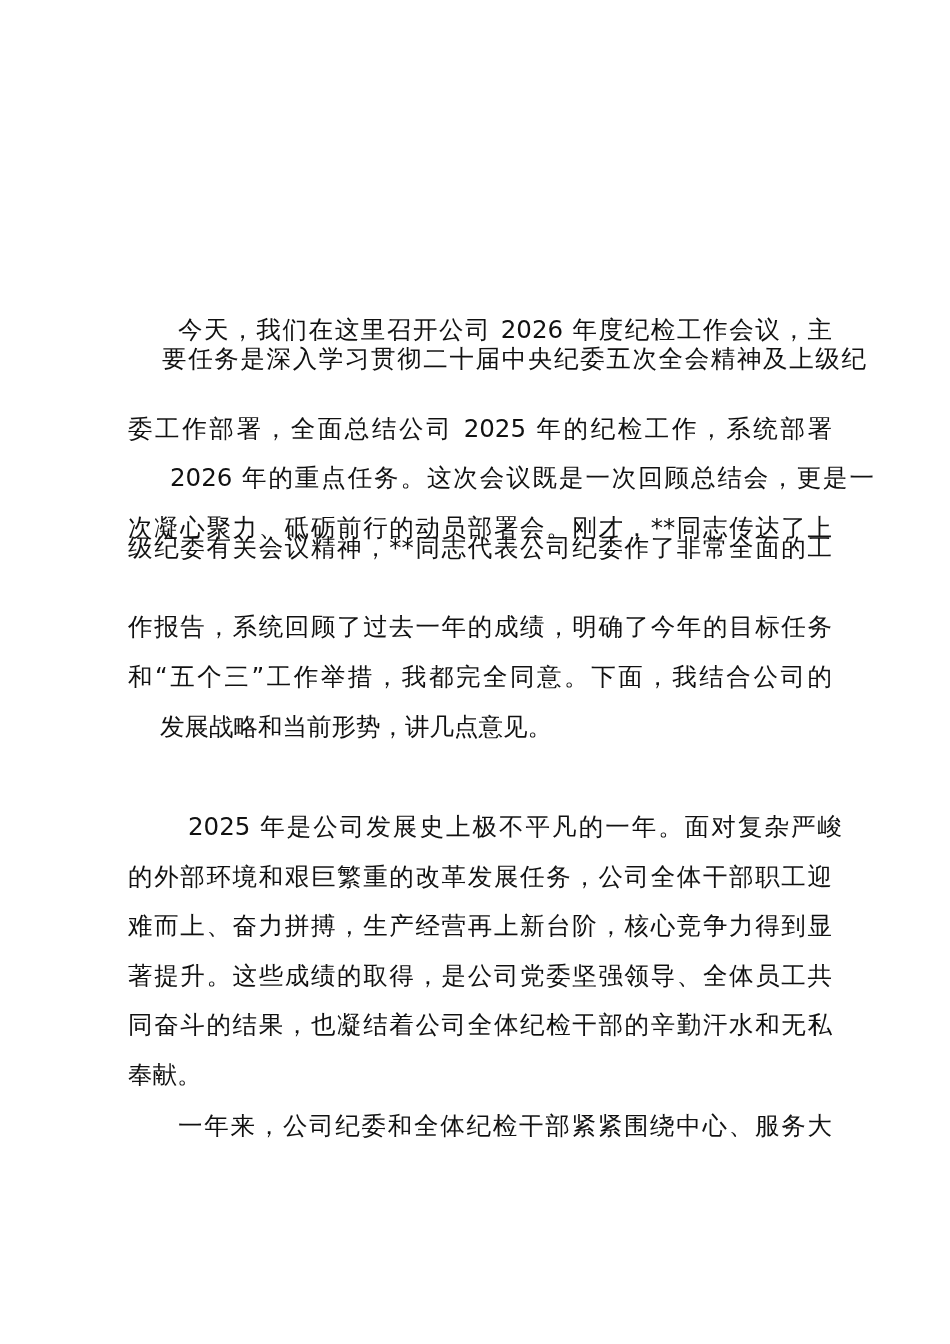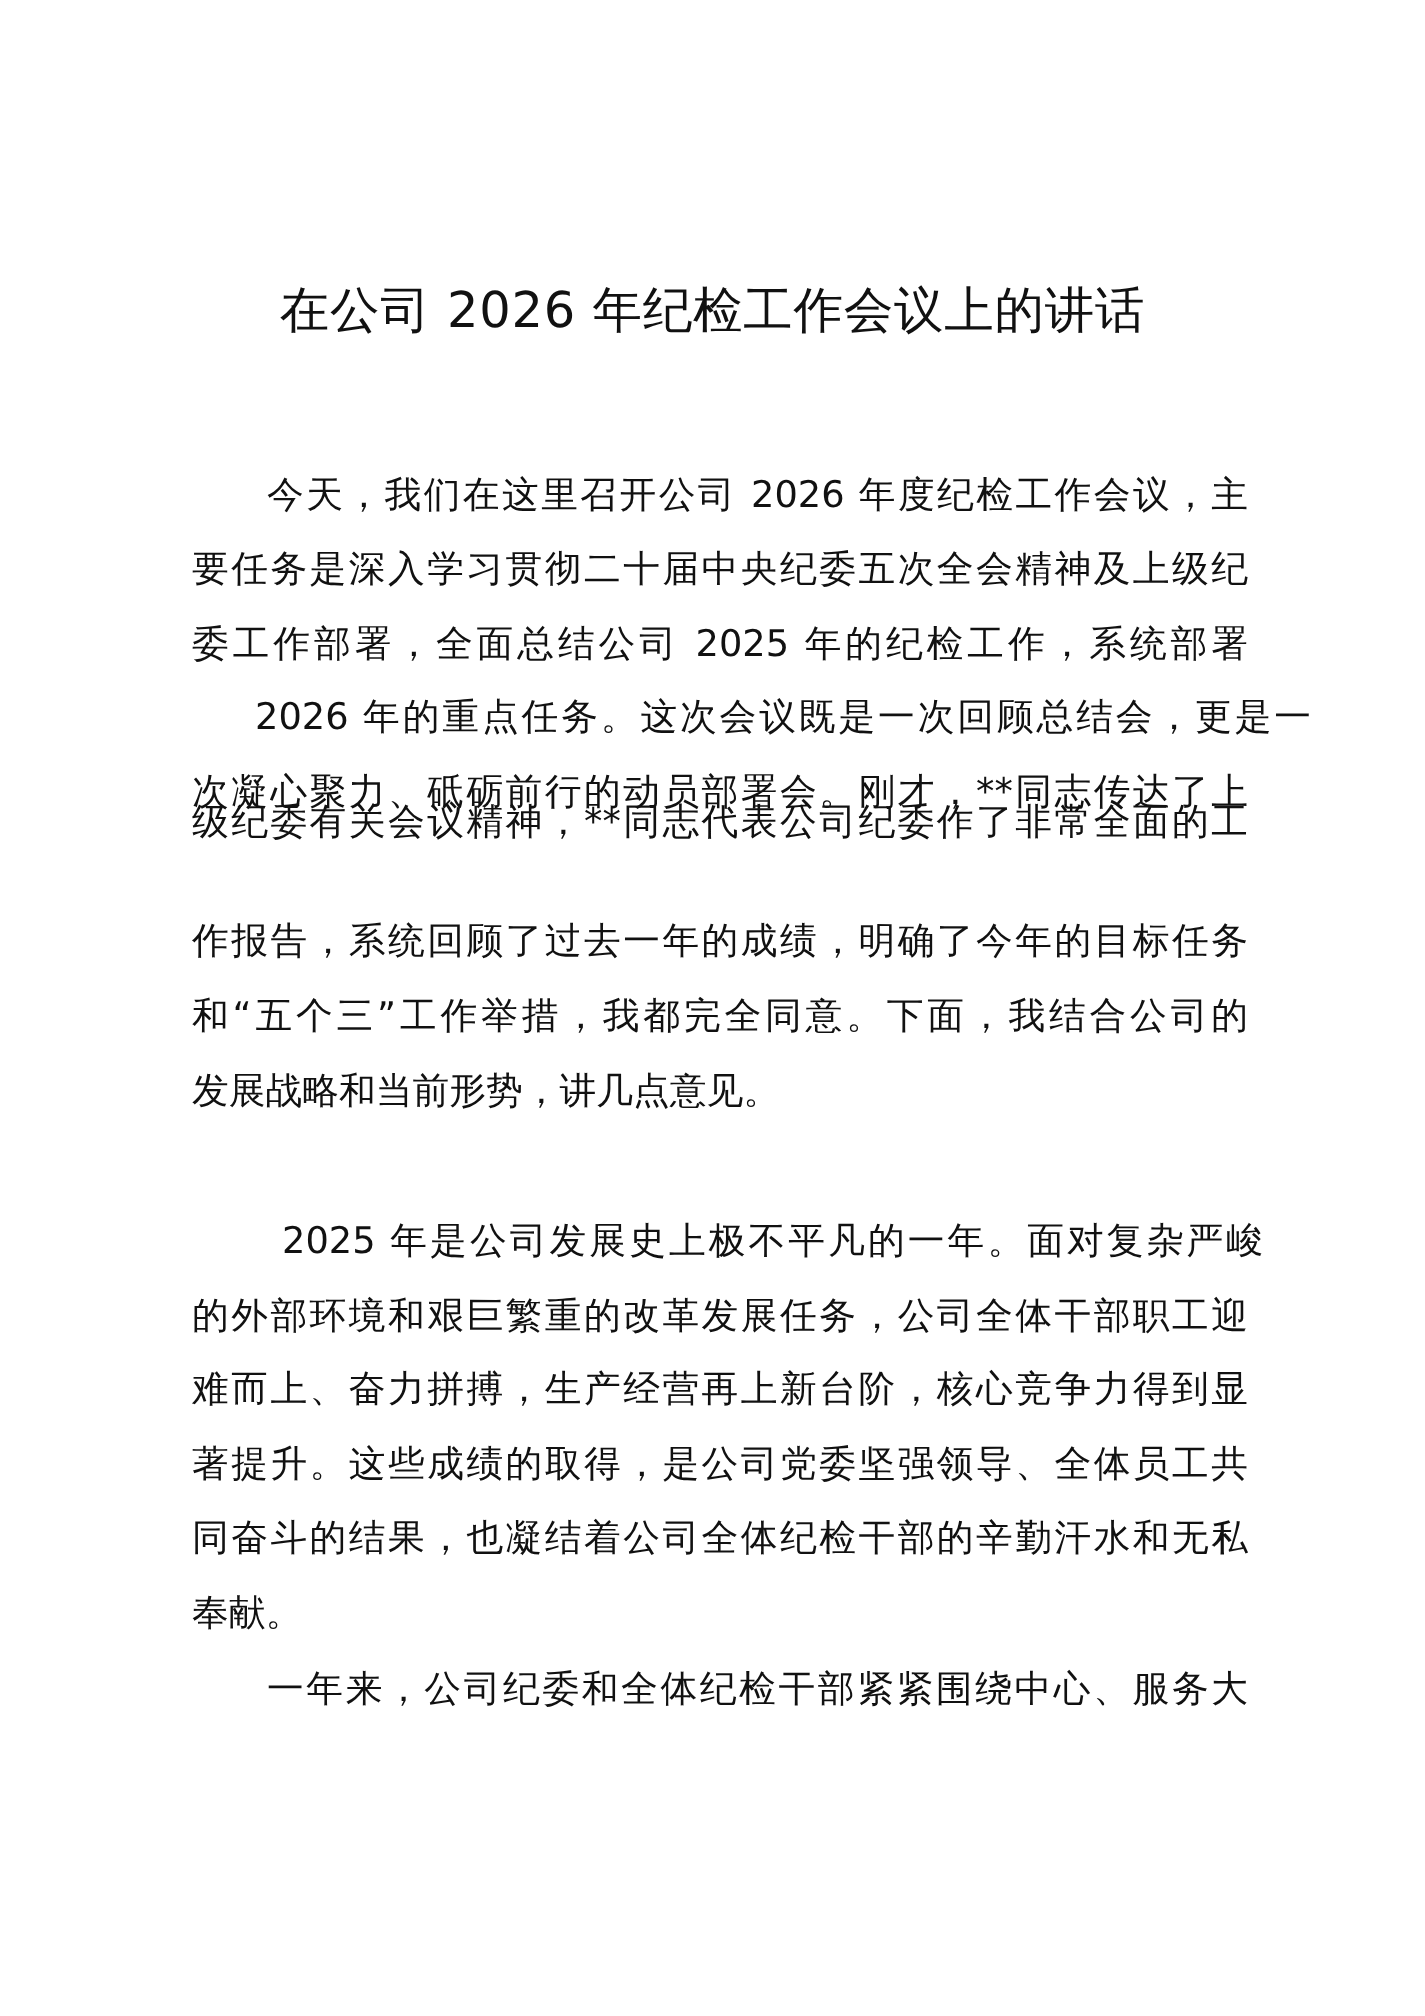--- a/index.html
+++ b/index.html
@@ -56,33 +56,32 @@
     }
     .line.heading {
       text-align-last: left;
     }
   </style>
 </head>
 <body>
 
 <div class="page">
 
-  <div class="title" style="top:182px;">在公司 2026 年纪检工作会议上的讲话</div>
 
 
   <div>
     <div class="line indent" style="top:315px;">今天，我们在这里召开公司 2026 年度纪检工作会议，主</div>
-    <div class="line" style="top:364px;">要任务是深入学习贯彻二十届中央纪委五次全会精神及上级纪</div>
+    <div class="line" style="top:344px;margin-left:34px;">要任务是深入学习贯彻二十届中央纪委五次全会精神及上级纪</div>
     <div class="line" style="top:414px;">委工作部署，全面总结公司 2025 年的纪检工作，系统部署</div>
     <div class="line" style="top:463px;margin-left:42px;">2026 年的重点任务。这次会议既是一次回顾总结会，更是一</div>
     <div class="line" style="top:513px;">次凝心聚力、砥砺前行的动员部署会。刚才，**同志传达了上</div>
     <div class="line" style="top:533px;">级纪委有关会议精神，**同志代表公司纪委作了非常全面的工</div>
     <div class="line" style="top:612px;">作报告，系统回顾了过去一年的成绩，明确了今年的目标任务</div>
     <div class="line" style="top:662px;">和“五个三”工作举措，我都完全同意。下面，我结合公司的</div>
-    <div class="line last" style="top:712px;">发展战略和当前形势，讲几点意见。</div>
+    <div class="line last" style="top:712px;margin-left:32px;">发展战略和当前形势，讲几点意见。</div>
   </div>
 
 
   <div>
     <div class="line indent" style="top:812px;margin-left:10px;">2025 年是公司发展史上极不平凡的一年。面对复杂严峻</div>
     <div class="line" style="top:862px;">的外部环境和艰巨繁重的改革发展任务，公司全体干部职工迎</div>
     <div class="line" style="top:911px;">难而上、奋力拼搏，生产经营再上新台阶，核心竞争力得到显</div>
     <div class="line" style="top:961px;">著提升。这些成绩的取得，是公司党委坚强领导、全体员工共</div>
     <div class="line" style="top:1010px;">同奋斗的结果，也凝结着公司全体纪检干部的辛勤汗水和无私</div>
     <div class="line last" style="top:1060px;">奉献。</div>

